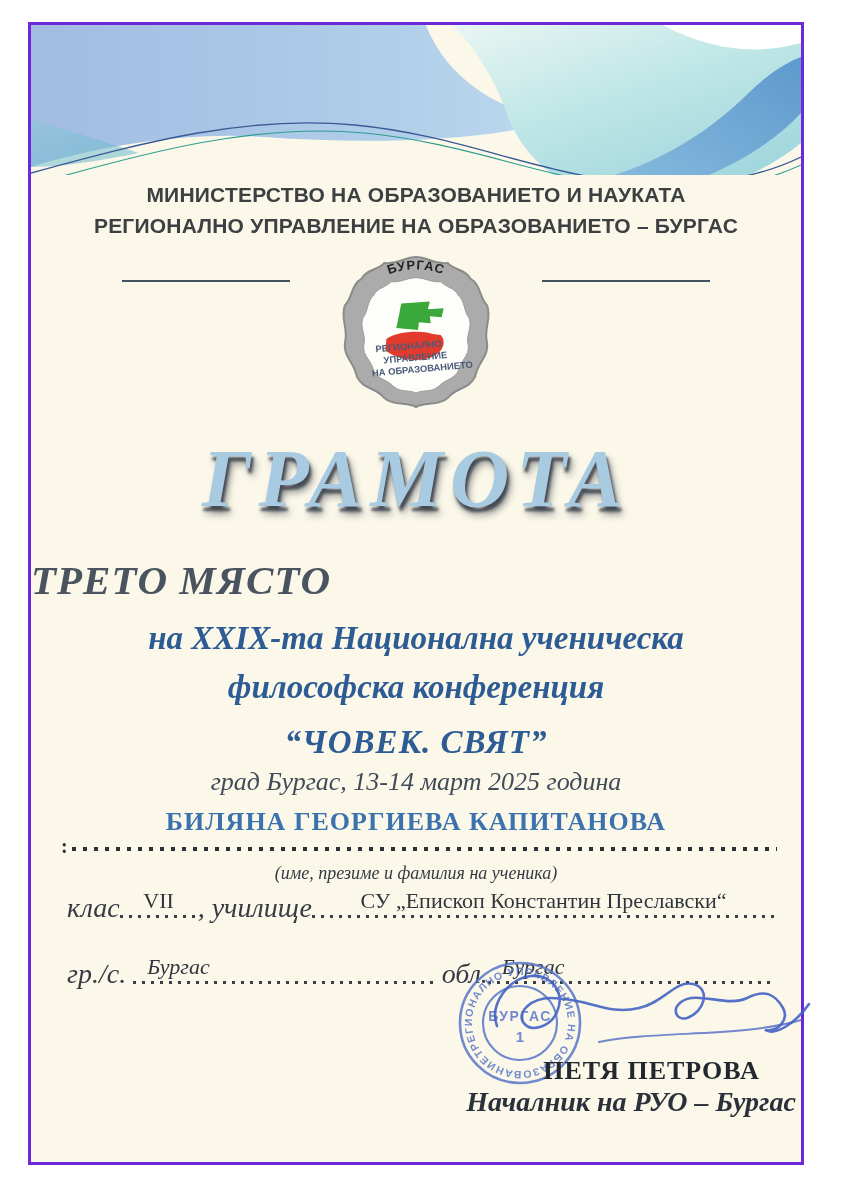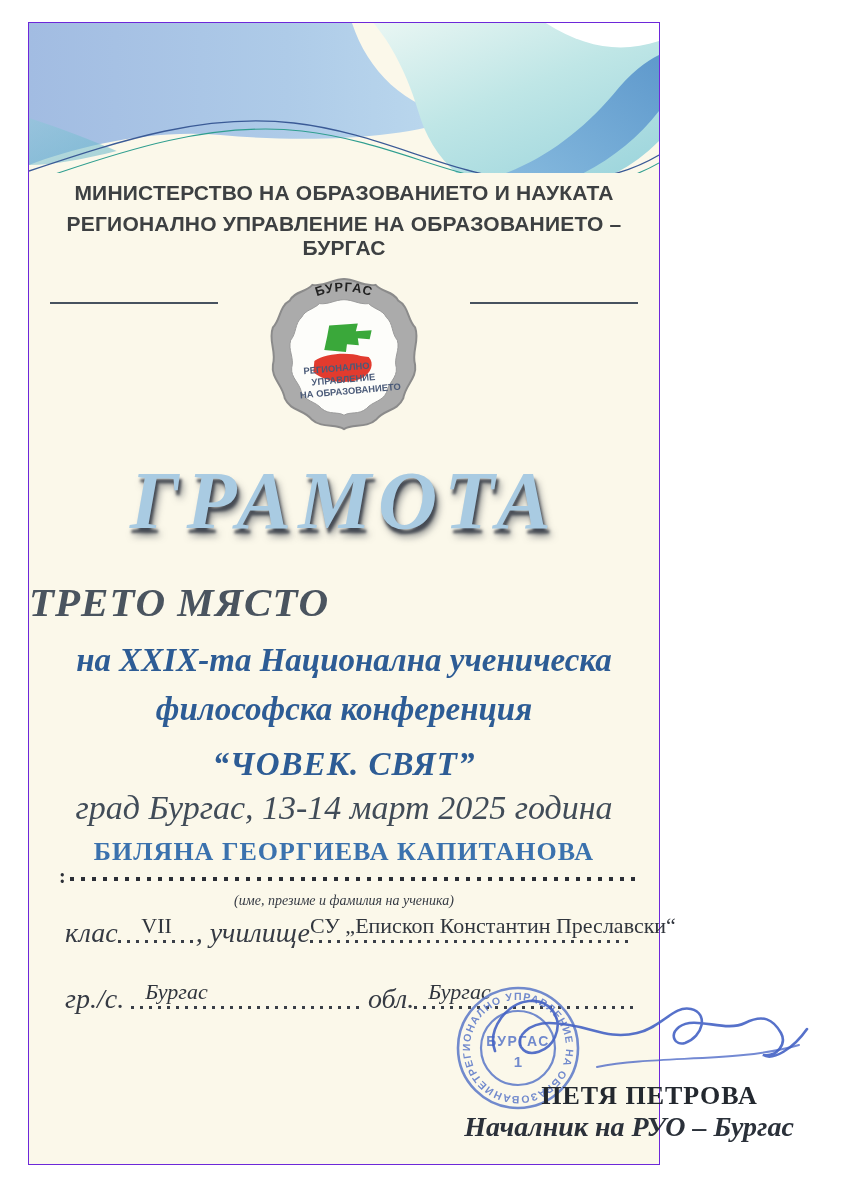--- a/index.html
+++ b/index.html
@@ -1,21 +1,21 @@
 <!DOCTYPE html>
 <html><head>
 <meta charset="utf-8">
 <style>
   * { margin:0; padding:0; box-sizing:border-box; }
   html,body { width:848px; height:1200px; background:#ffffff; overflow:hidden; }
   body { font-family:"Liberation Serif", serif; }
 
   .page {
-    position:absolute; left:28px; top:22px; width:632px; height:1143px;
-    background:#fbf8ea; border:1px solid #6d28d9;
+    position:absolute; left:28px; top:22px; width:776px; height:1143px;
+    background:#fbf8ea; border:3px solid #6d28d9;
   }
 
   
   .wave-band { position:relative; width:100%; height:150px; overflow:hidden; }
   .wave-band svg { display:block; width:100%; height:100%; }
 
   
   .hdr {
     font-family:"Liberation Sans", sans-serif; font-weight:bold;
     color:#3d4042; text-align:center; letter-spacing:.2px;
@@ -37,32 +37,32 @@
     letter-spacing:7px; color:#a9cbe2;
     text-shadow: 2px 5px 3px rgba(64,70,79,.95), 4px 8px 7px rgba(64,70,79,.55);
   }
 
   
   .place   { margin-top:30px; font-size:41px; font-weight:bold; font-style:italic; color:#4a545f; letter-spacing:1px; }
   .evline  { text-align:center; font-size:33px; font-weight:bold; font-style:italic; color:#2d5c95; }
   .evline1 { margin-top:16px; }
   .evline2 { margin-top:12px; }
   .evname  { margin-top:18px; text-align:center; font-size:33px; font-weight:bold; font-style:italic; color:#2d5c95; letter-spacing:1px; }
-  .locdate { margin-top:6px; text-align:center; font-size:34px; font-style:italic; color:#414c58; }
+  .locdate { margin-top:6px; text-align:center; font-size:26px; font-style:italic; color:#414c58; }
 
   
   .recipient-name { margin-top:10px; text-align:center; font-size:26px; font-weight:bold; color:#3b72ae; letter-spacing:1px; }
   .name-dots-row { margin:4px 24px 0 30px; display:flex; align-items:flex-end; }
   .name-colon { font-size:20px; font-weight:bold; color:#2b2f36; line-height:10px; margin-right:4px; }
   .name-dots {
     flex:1; height:5px;
     background-image:repeating-linear-gradient(90deg,#2b2f36 0 4px,transparent 4px 11px);
     background-size:100% 4px; background-repeat:no-repeat; background-position:left bottom;
   }
-  .name-caption { margin-top:12px; text-align:center; font-size:14px; font-style:italic; color:#363b44; }
+  .name-caption { margin-top:12px; text-align:center; font-size:18px; font-style:italic; color:#363b44; }
 
   
   .form-row { display:flex; align-items:flex-end; margin:0 26px 0 36px; font-size:28px; font-style:italic; color:#363b44; }
   .form-row.r1 { }
   .form-row.r2 { margin-top:26px;justify-content:space-between; }
   .flabel { white-space:pre; }
   .fill { position:relative; height:40px;
     background-image:repeating-linear-gradient(90deg,#3a3f47 0 3px,transparent 3px 9px);
     background-size:100% 3px; background-repeat:no-repeat; background-position:left bottom 6px;
   }

